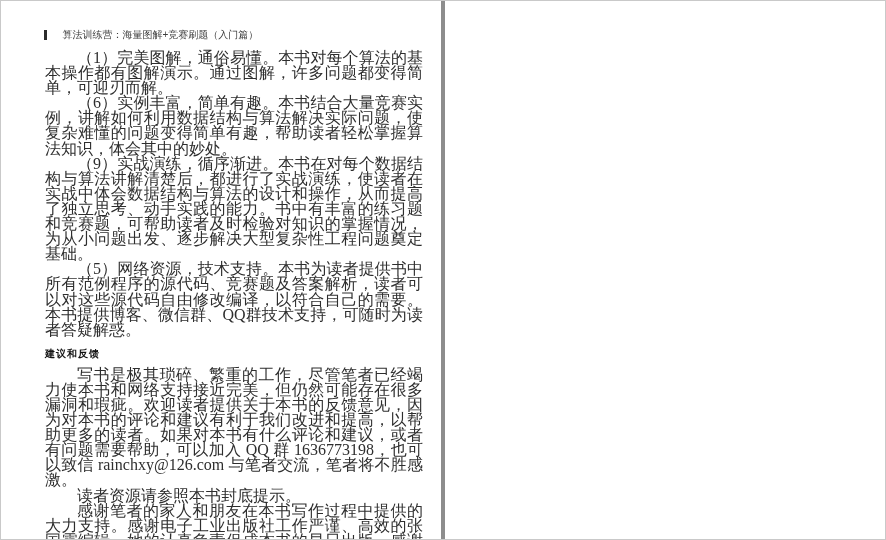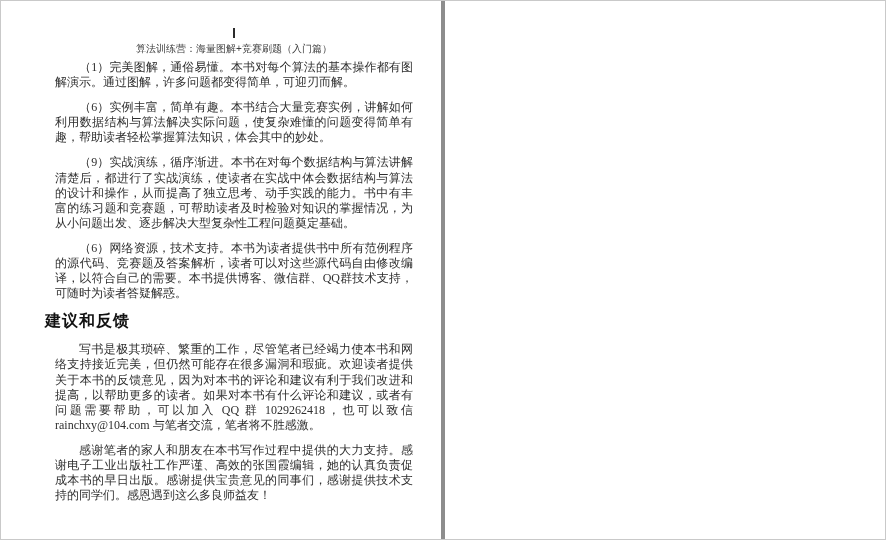--- a/index.html
+++ b/index.html
@@ -11,51 +11,52 @@
   }
   .divider{position:absolute;left:440px;top:0;width:4px;height:540px;background:#8d8d8d;}
   .page{position:absolute;top:0;height:540px;}
   .page-left{left:0;width:440px;}
   .page-right{left:444px;width:440px;}
 
   
   .page-header{
     position:absolute;left:43px;top:27px;width:380px;
     font-family:"Liberation Sans","DejaVu Sans",sans-serif;
-    font-size:10px;color:#3d3d3d;display:flex;align-items:center;gap:4px;flex-direction:column;
+    font-size:10px;color:#3d3d3d;display:flex;align-items:center;gap:16px;
   }
   .hdr-bar{display:inline-block;width:2.5px;height:10px;background:#2b2b2b;}
   .preface{position:absolute;left:44px;top:49px;width:378px;}
   .preface p{
-    margin:10px;text-indent:2em;text-align:justify;
-    font-size:12px;line-height:15.1px;color:#2e2e2e;
+    margin:0;text-indent:2em;text-align:justify;
+    font-size:16px;line-height:15.1px;color:#2e2e2e;
   }
   .preface h2{
     margin:10px 0 6px 0;
     font-family:"Liberation Sans","DejaVu Sans",sans-serif;
-    font-size:16px;color:#111;letter-spacing:1px;
+    font-size:10px;color:#111;letter-spacing:1px;
   }
 </style>
 </head>
 <body>
 
 <div class="canvas">
 
   <div class="page page-left">
     <div class="page-header">
       <span class="hdr-bar"></span>
       <span>算法训练营：海量图解+竞赛刷题（入门篇）</span>
     </div>
     <div class="preface" id="preface">
         <p>（1）完美图解，通俗易懂。本书对每个算法的基本操作都有图解演示。通过图解，许多问题都变得简单，可迎刃而解。</p>
         <p>（6）实例丰富，简单有趣。本书结合大量竞赛实例，讲解如何利用数据结构与算法解决实际问题，使复杂难懂的问题变得简单有趣，帮助读者轻松掌握算法知识，体会其中的妙处。</p>
         <p>（9）实战演练，循序渐进。本书在对每个数据结构与算法讲解清楚后，都进行了实战演练，使读者在实战中体会数据结构与算法的设计和操作，从而提高了独立思考、动手实践的能力。书中有丰富的练习题和竞赛题，可帮助读者及时检验对知识的掌握情况，为从小问题出发、逐步解决大型复杂性工程问题奠定基础。</p>
-        <p>（6）网络资源，技术支持。本书为读者提供书中所有范例程序的源代码、竞赛题及答案解析，读者可以对这些源代码自由修改编译，以符合自己的需要。本书提供博客、微信群、QQ群技术支持，可随时为读者答疑解惑。</p>
+        <p>（5）网络资源，技术支持。本书为读者提供书中所有范例程序的源代码、竞赛题及答案解析，读者可以对这些源代码自由修改编译，以符合自己的需要。本书提供博客、微信群、QQ群技术支持，可随时为读者答疑解惑。</p>
         <h2>建议和反馈</h2>
-        <p>写书是极其琐碎、繁重的工作，尽管笔者已经竭力使本书和网络支持接近完美，但仍然可能存在很多漏洞和瑕疵。欢迎读者提供关于本书的反馈意见，因为对本书的评论和建议有利于我们改进和提高，以帮助更多的读者。如果对本书有什么评论和建议，或者有问题需要帮助，可以加入 QQ 群 1029262418，也可以致信 rainchxy@104.com 与笔者交流，笔者将不胜感激。</p>
+        <p>写书是极其琐碎、繁重的工作，尽管笔者已经竭力使本书和网络支持接近完美，但仍然可能存在很多漏洞和瑕疵。欢迎读者提供关于本书的反馈意见，因为对本书的评论和建议有利于我们改进和提高，以帮助更多的读者。如果对本书有什么评论和建议，或者有问题需要帮助，可以加入 QQ 群 1636773198，也可以致信 rainchxy@126.com 与笔者交流，笔者将不胜感激。</p>
+        <p>读者资源请参照本书封底提示。</p>
         <p>感谢笔者的家人和朋友在本书写作过程中提供的大力支持。感谢电子工业出版社工作严谨、高效的张国霞编辑，她的认真负责促成本书的早日出版。感谢提供宝贵意见的同事们，感谢提供技术支持的同学们。感恩遇到这么多良师益友！</p>
       </div>
   </div>
 
   <div class="divider"></div>
 
   <div class="page page-right">
     
     
     

